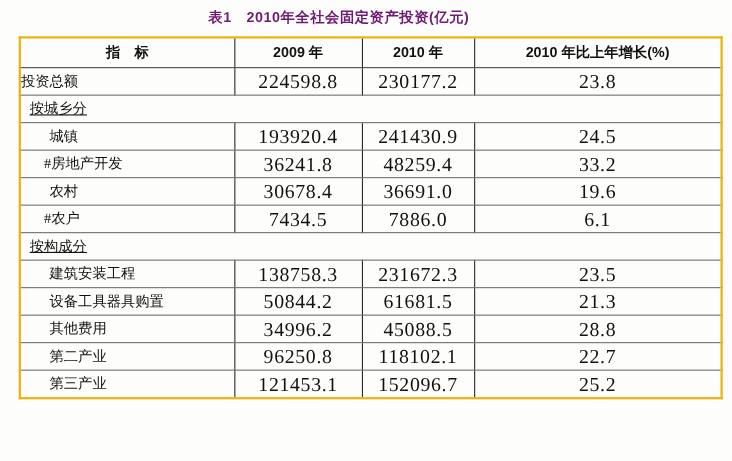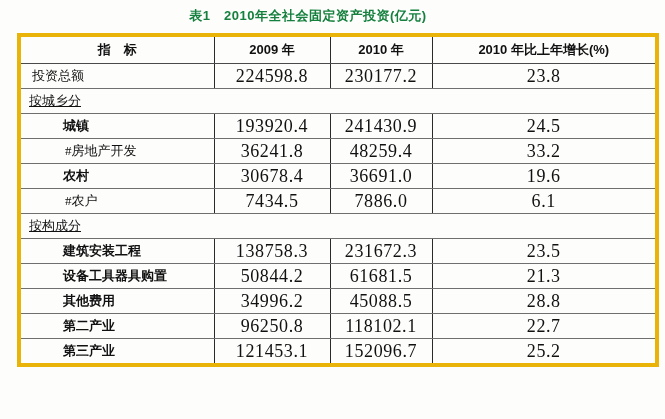--- a/index.html
+++ b/index.html
@@ -12,29 +12,29 @@
     overflow:hidden;
   }
   .page{position:absolute;inset:0;background:#fdfdfc;}
   .title{
     position:absolute;top:7px;left:0;width:616px;
     text-align:center;
     font-family:"Liberation Sans","DejaVu Sans",sans-serif;
     font-weight:bold;
     font-size:13px;
     letter-spacing:0.5px;
-    color:#15803d;
+    color:#701a75;
   }
   table.stat{
     position:absolute;top:33px;left:17px;
     width:638px;
     border-collapse:collapse;
     table-layout:fixed;
   }
-  table.stat{border:4px solid #eab308;}
+  table.stat{border:2px solid #eab308;}
   col.c1{width:195px;}
   col.c2{width:116px;}
   col.c3{width:102px;}
   col.c4{width:225px;}
   th,td{
     border-top:1px solid #6f6f6f;
     border-bottom:1px solid #6f6f6f;
     border-left:1px solid #2a2a2a;
     border-right:1px solid #2a2a2a;
     font-size:13px;
@@ -53,23 +53,23 @@
     font-size:13px;
     border-bottom:1px solid #4a4a4a;
   }
   td.num{
     text-align:center;
     letter-spacing:0.6px;
     font-size:18px;
   }
   td.label{text-align:left;}
   td.cat{text-align:left;padding-left:8px;text-decoration:underline;}
-  .ind0{padding-left:11px;}
-  .ind1{padding-left:42px;font-weight:bold;}
-  .ind2{padding-left:44px;}
+  .ind0{padding-left:0;}
+  .ind1{padding-left:26px;}
+  .ind2{padding-left:21px;}
 </style>
 </head>
 <body>
 
 <div class="page">
 
   <div class="title">表1　2010年全社会固定资产投资(亿元)</div>
 
   <table class="stat">
     <colgroup>

